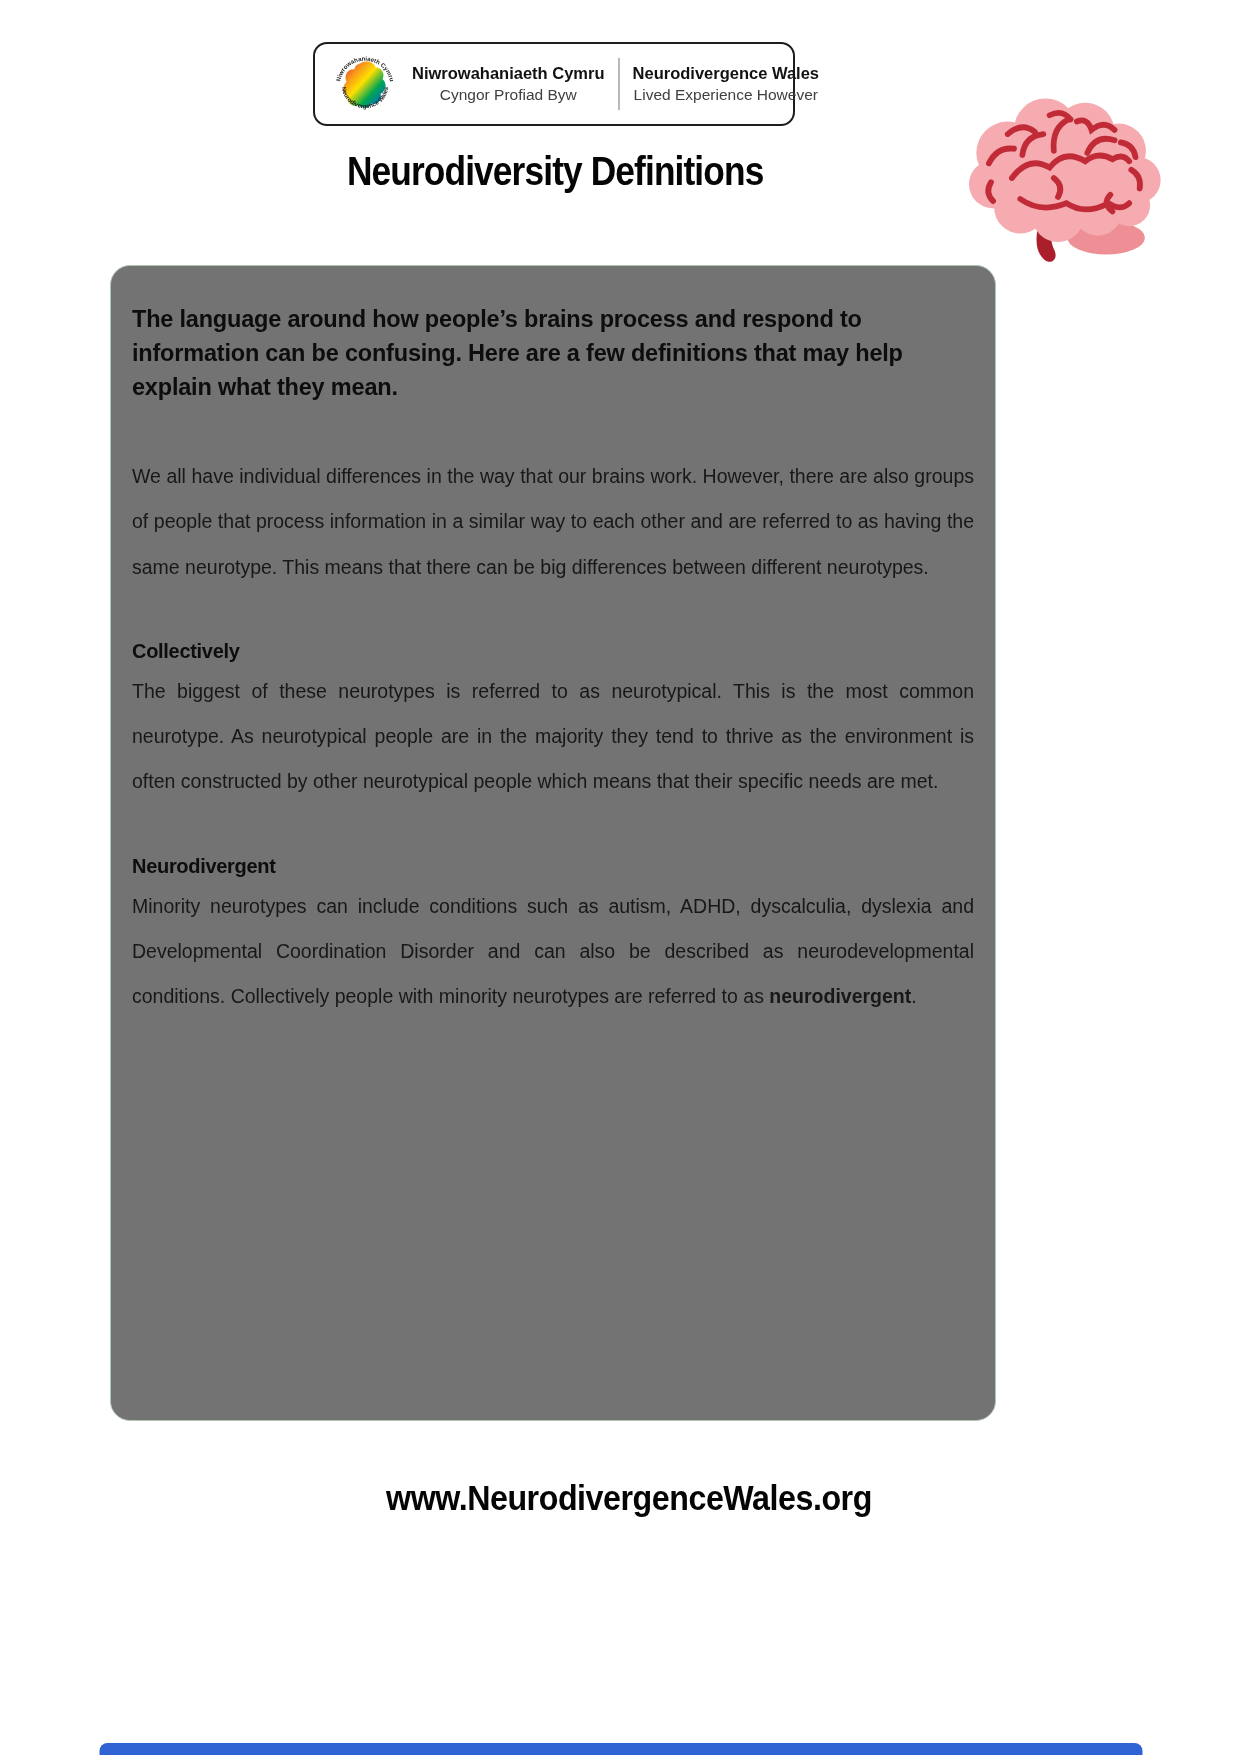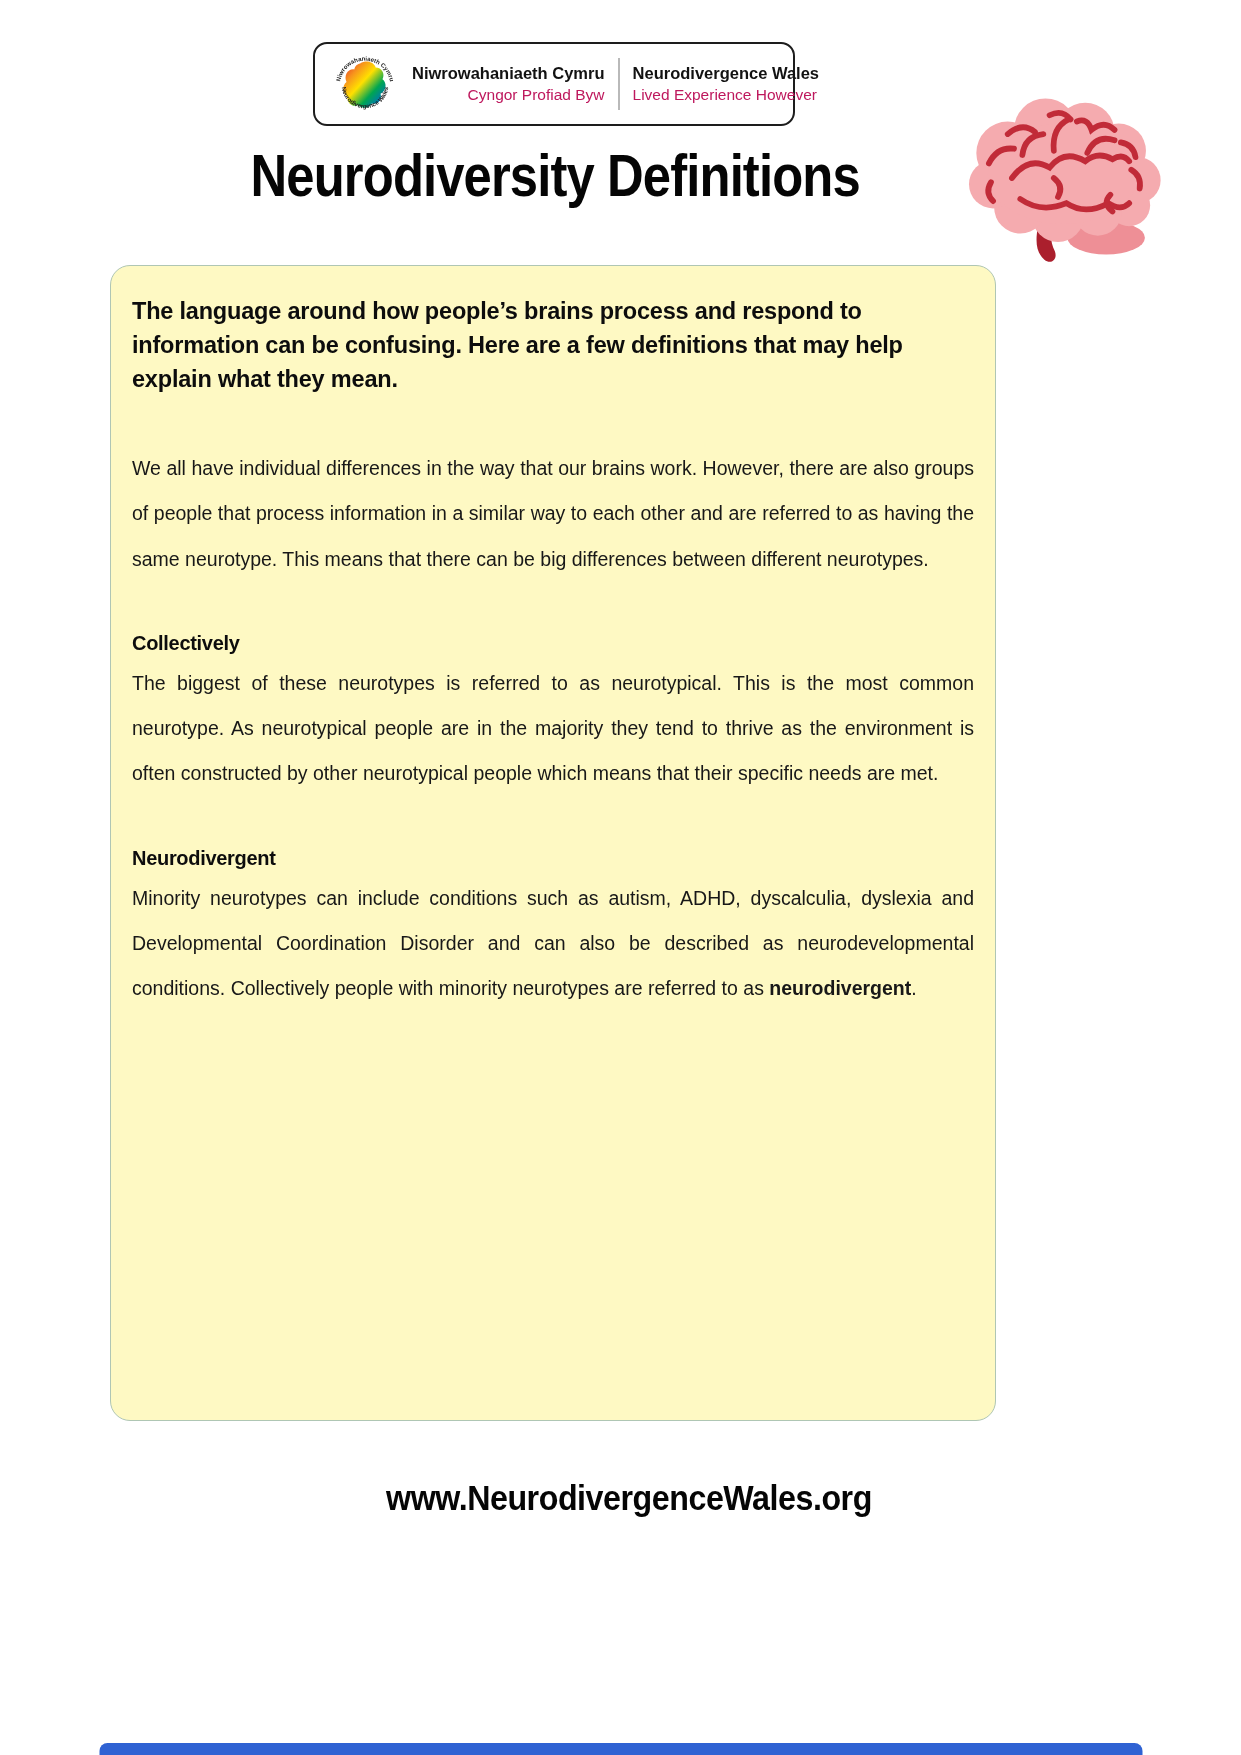--- a/index.html
+++ b/index.html
@@ -17,45 +17,45 @@
     position:absolute;top:42px;left:313px;
     width:482px;height:84px;
     border:2px solid #1d1d1d;border-radius:14px;
     background:#fff;
     display:flex;align-items:center;
     padding:0 16px;box-sizing:border-box;gap:13px;
   }
   .logo-svg{flex:0 0 auto;}
   .org-block{line-height:1.35;white-space:nowrap;}
   .org-block .org-name{font-weight:bold;font-size:16.5px;color:#121212;}
-  .org-block .org-tagline{font-size:15.5px;color:#be185d;}
+  .org-block .org-tagline{font-size:15.5px;color:#404040;text-align:center;}
   .org-welsh{text-align:right;flex:1 1 auto;}
   .org-english{text-align:left;flex:1 1 auto;}
   .v-divider{width:2px;height:52px;background:#b9b9b9;flex:0 0 auto;}
 
   
   .brain{position:absolute;top:88px;left:952px;width:212px;height:178px;}
 
   
   .page-title{
-    position:absolute;top:142px;left:0;width:1111px;
+    position:absolute;top:148px;left:0;width:1111px;
     margin:0;text-align:center;
-    font-size:59px;font-weight:bold;color:#050505;
+    font-size:41px;font-weight:bold;color:#050505;
     letter-spacing:-1px;white-space:nowrap;text-decoration:underline;
   }
   .page-title .squeeze{display:inline-block;transform:scaleX(.86);transform-origin:center;}
 
   
   .card{
     position:absolute;top:265px;left:110px;
     width:886px;height:1156px;box-sizing:border-box;
-    background:#fef9c3;
+    background:#737373;
     border:1.5px solid #AFC6B4;
     border-radius:20px;
-    padding:28px 21px;
+    padding:36px 21px;
   }
   .intro{
     margin:0;
     font-size:23.5px;font-weight:bold;line-height:1.45;
     letter-spacing:-.2px;color:#0d0d0d;text-align:left;
   }
   .def-section{margin-top:50px;}
   .def-heading{
     margin:0 0 6px 0;
     font-size:20px;font-weight:bold;letter-spacing:-.3px;color:#0d0d0d;

